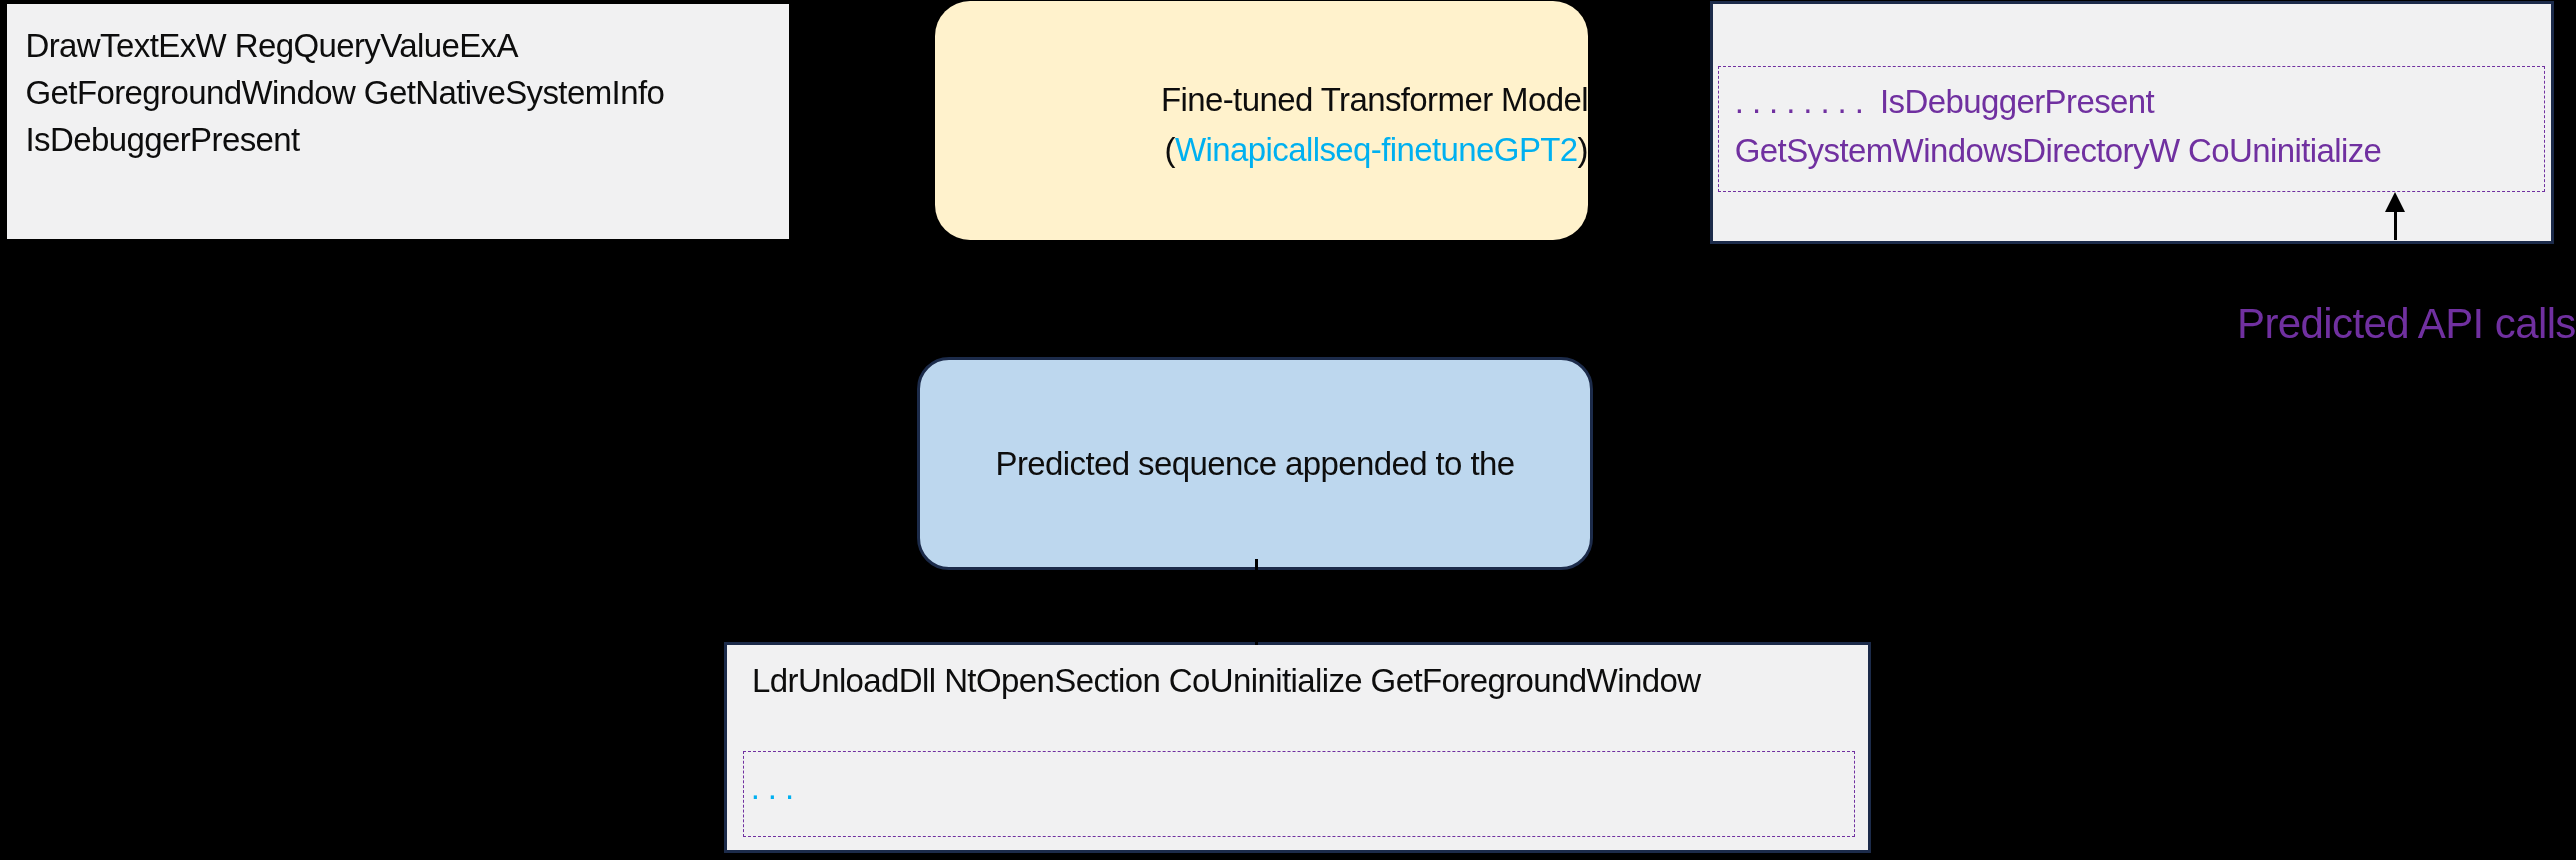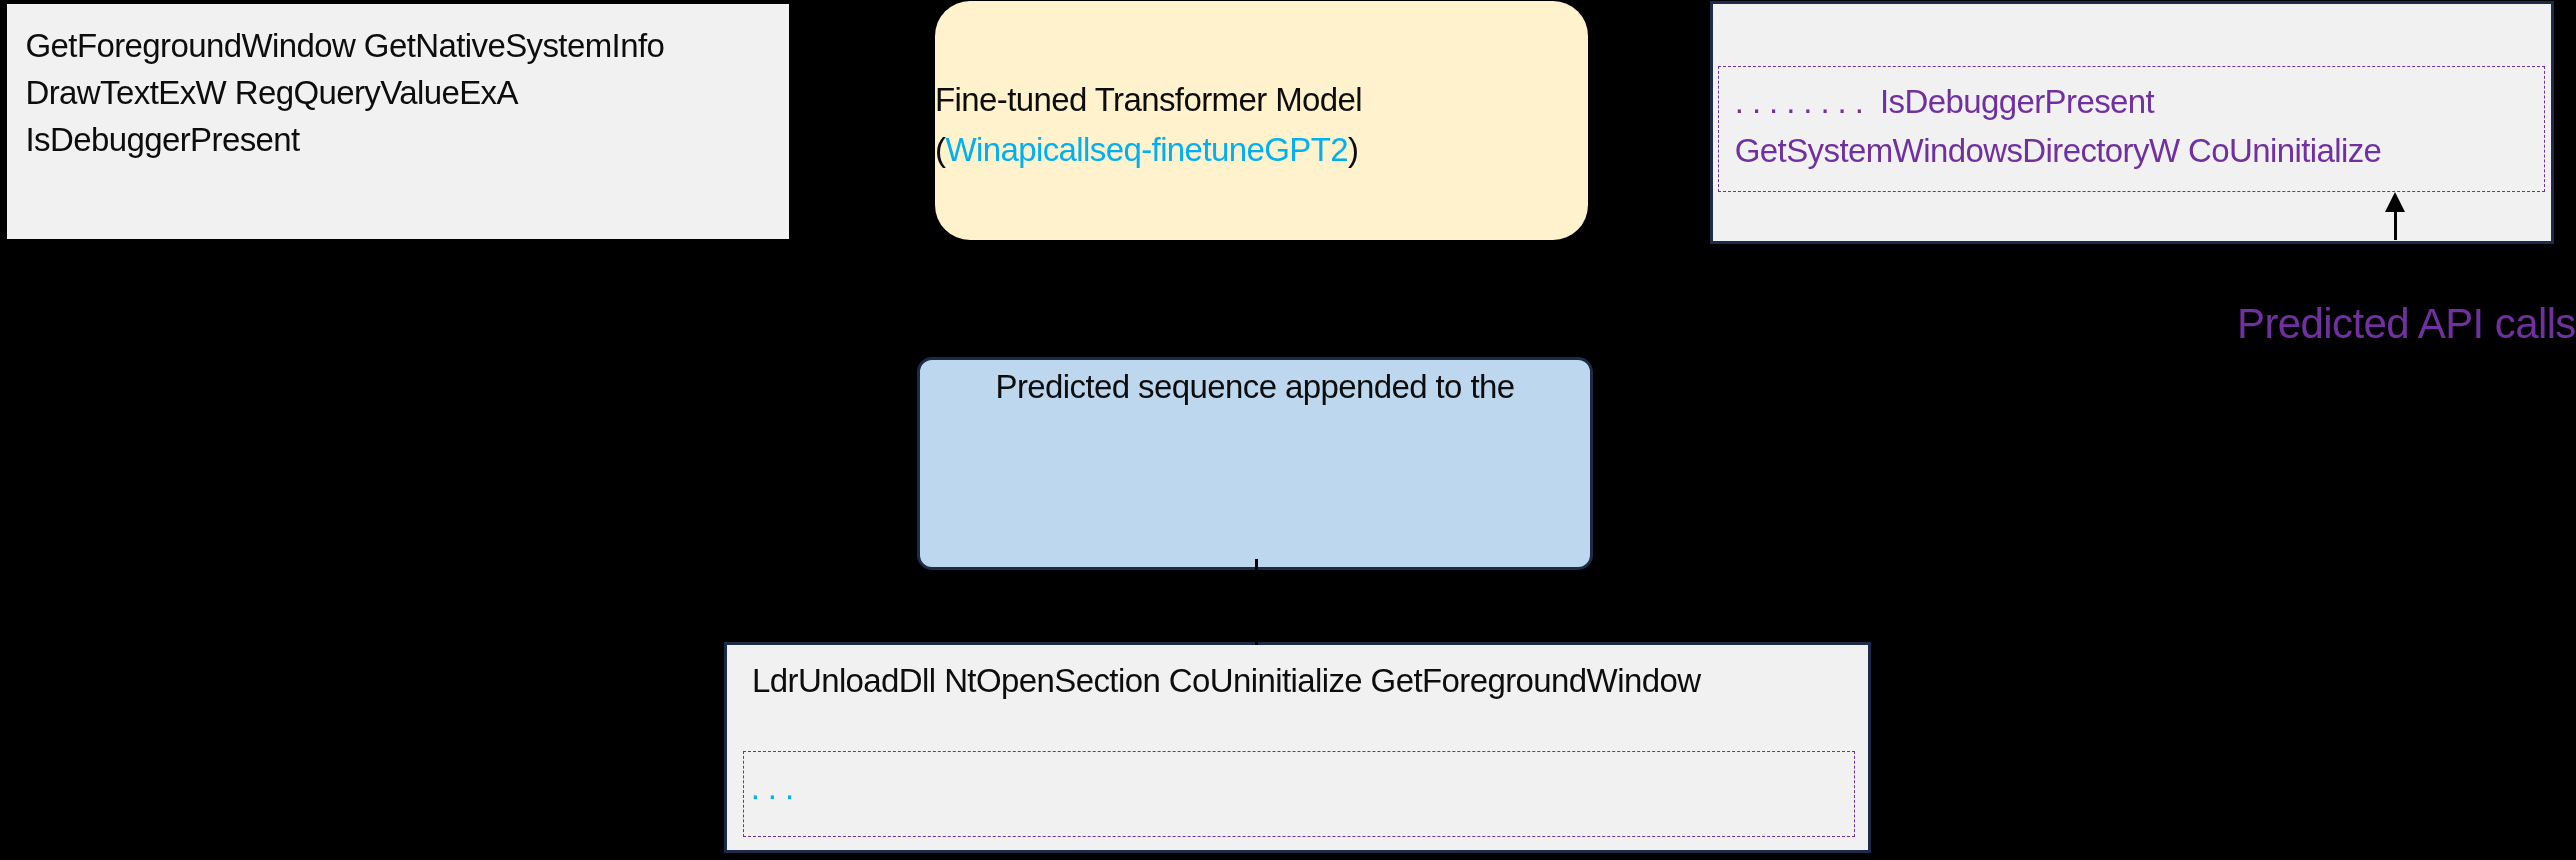--- a/index.html
+++ b/index.html
@@ -22,21 +22,21 @@
     left:6px;top:3px;width:784px;height:237px;
     background:var(--box-gray,#F1F1F2);border:1.8px solid #000;
     padding:18px 14.3px 0 18.5px;
     font-size:33px;line-height:47px;letter-spacing:-0.6px;
   }
 
   
   #model-box{
     left:935px;top:1.2px;width:653px;height:239px;
     background:var(--yellow,#FFF2CC);border-radius:35px;
-    display:flex;flex-direction:column;justify-content:center;align-items:flex-start;
+    display:flex;flex-direction:column;justify-content:center;align-items:flex-end;
     text-align:center;font-size:33px;line-height:50px;letter-spacing:-0.6px;
     padding-top:8.4px;
   }
   #model-box .model-name{color:var(--cyan,#00B0F0);}
 
   
   #predicted-box{
     left:1710px;top:1.2px;width:844px;height:243px;
     background:var(--box-gray,#F1F1F2);
     border:3.6px solid var(--navy,#1C2B4A);
@@ -61,22 +61,22 @@
   
   #predicted-label{
     left:2237px;top:300px;width:335px;
     font-size:42px;color:var(--purple,#7030A0);white-space:nowrap;letter-spacing:-0.6px;
   }
 
   
   #appended-box{
     left:917px;top:357px;width:676px;height:213px;
     background:var(--blue,#BDD7EE);
-    border:3px solid var(--navy,#1C2B4A);border-radius:15px;
-    display:flex;flex-direction:column;justify-content:space-between;align-items:center;
+    border:3px solid var(--navy,#1C2B4A);border-radius:32px;
+    display:flex;flex-direction:column;justify-content:center;align-items:center;
     text-align:center;font-size:33px;line-height:53px;letter-spacing:-0.6px;
   }
 
   
   #final-box{
     left:685px;top:642px;width:1147px;height:211px;
     background:var(--box-gray,#F1F1F2);
     border:3px solid var(--navy,#1C2B4A);
     padding:12px 0 0 25px;
     font-size:33px;line-height:47px;letter-spacing:-0.6px;margin-left:39px;
@@ -92,22 +92,22 @@
 
   
   .stub{width:3px;background:#000;}
   #stub-blue-bottom{left:1255px;top:559px;height:10.8px;}
   #stub-final-top{left:1255px;top:635px;height:10.2px;}
 </style>
 </head>
 <body>
 
 <div id="initial-box" class="abs">
+  <span class="line">DrawTextExW RegQueryValueExA</span>
   <span class="line">GetForegroundWindow GetNativeSystemInfo</span>
-  <span class="line">DrawTextExW RegQueryValueExA</span>
   <span class="line">IsDebuggerPresent</span>
 </div>
 
 <div id="model-box" class="abs">
   <span class="line">Fine-tuned Transformer Model</span>
   <span class="line"><span>(</span><span class="model-name">Winapicallseq-finetuneGPT2</span><span>)</span></span>
 </div>
 
 <div id="predicted-box" class="abs">
   <div id="predicted-dashed">

